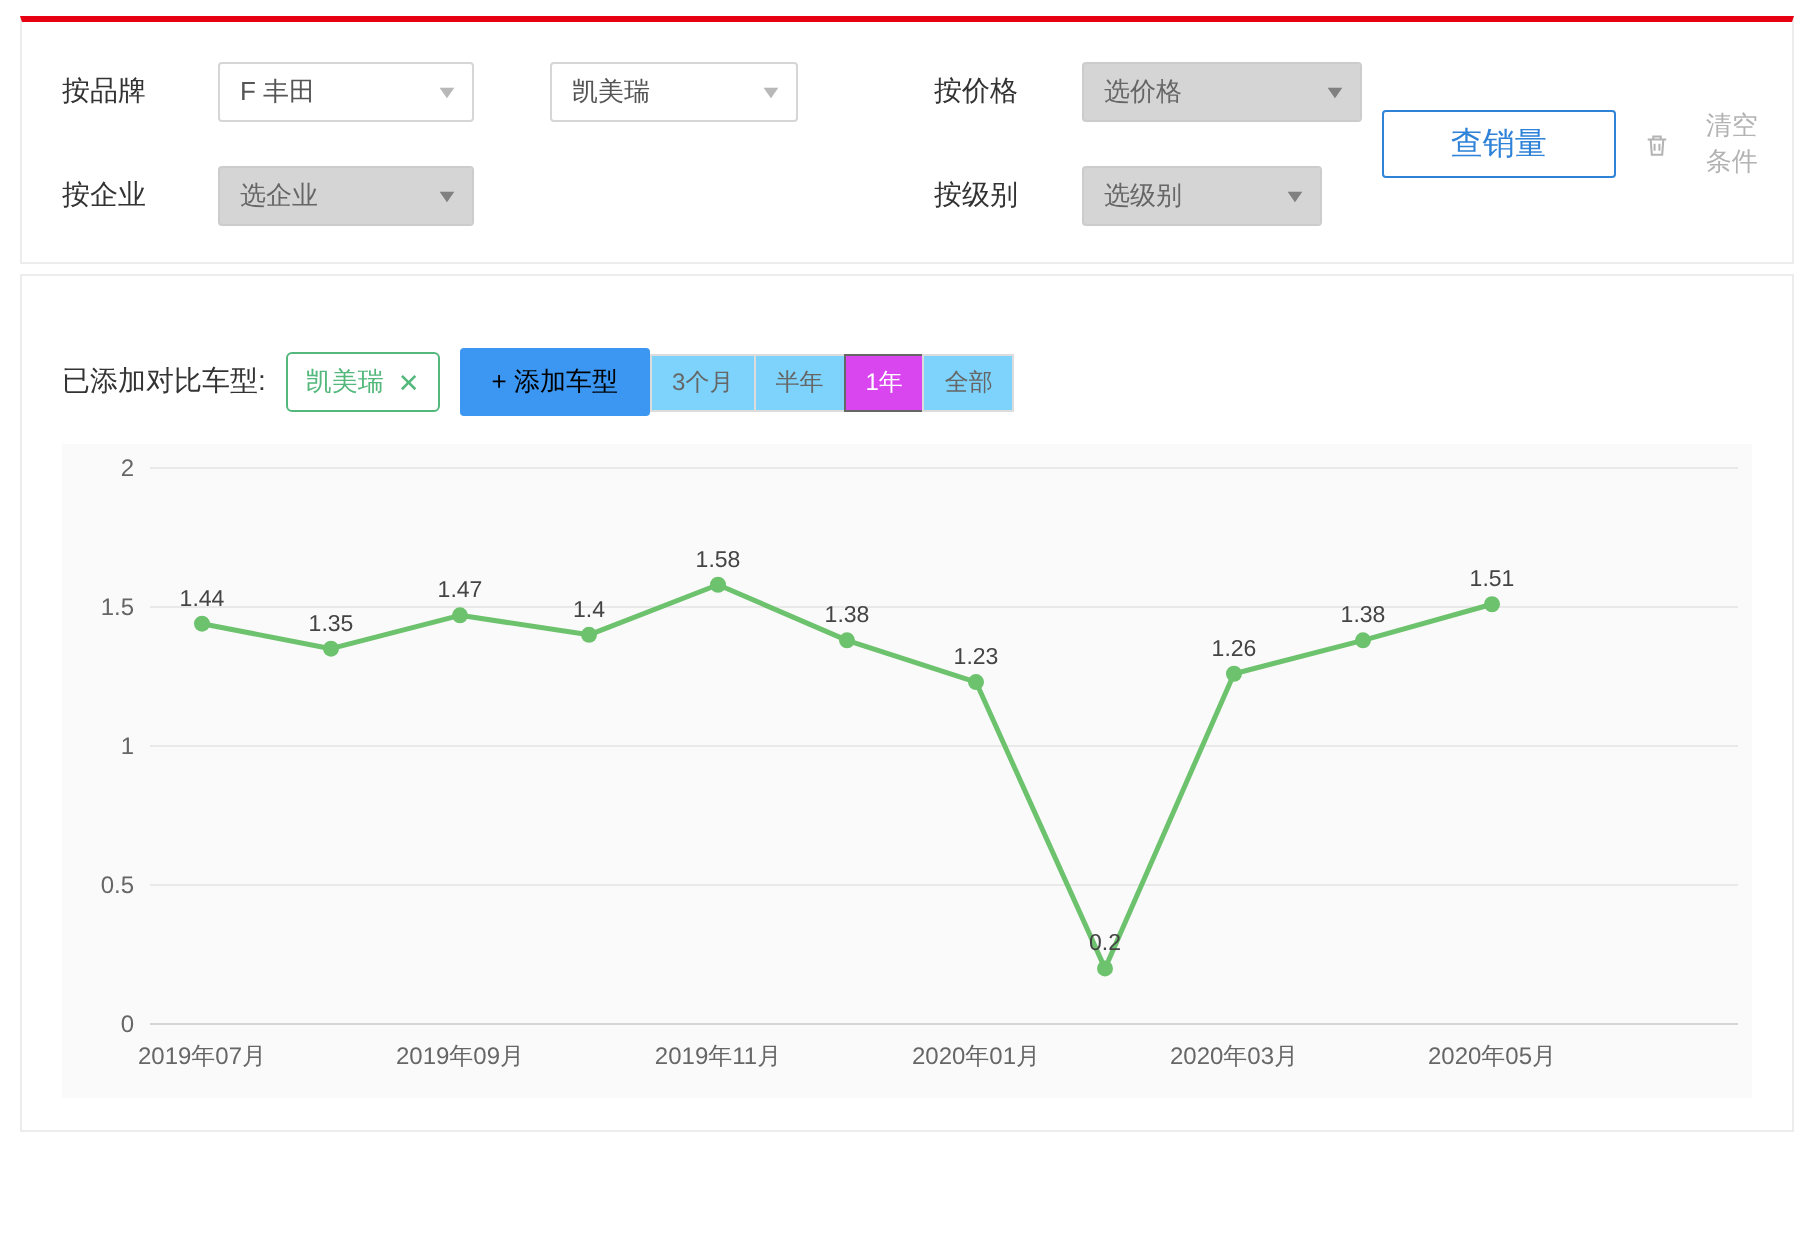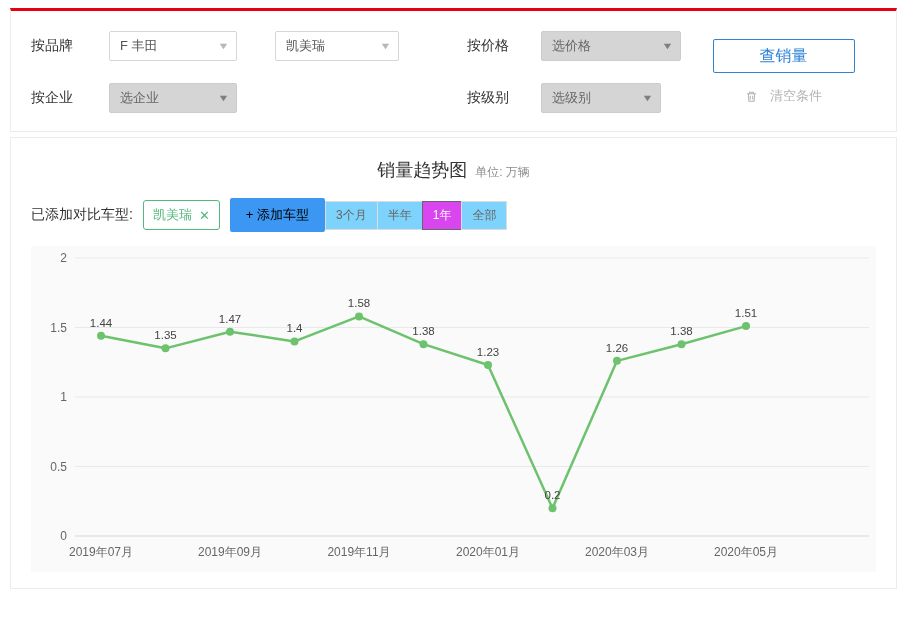--- a/index.html
+++ b/index.html
@@ -9,21 +9,21 @@
 
   
   .filter-panel{border:1px solid #ececec;border-top:3px solid #e60012;padding:20px 20px 18px;display:flex;justify-content:space-between;align-items:center}
   .filter-grid{display:grid;grid-template-columns:78px 166px 192px 74px 150px;row-gap:22px;align-items:center}
   .flabel{font-size:14px;color:#333}
   .select{width:128px;height:30px;border:1px solid #d6d6d6;border-radius:2px;background:#fff;display:flex;align-items:center;justify-content:space-between;padding:0 8px 0 10px;font-size:13px;color:#555;cursor:pointer}
   .select.narrow{width:124px}
   .select.gray{background:#d5d5d5;border-color:#cccccc;color:#666}
   .chev{font-size:9px;color:#b8b8b8;transform:scaleX(1.4)}
   .select.gray .chev{color:#808080}
-  .filter-right{width:200px;display:flex;flex-direction:column;align-items:center;justify-content:center;gap:14px}
+  .filter-right{width:200px;display:flex;flex-direction:row;align-items:center;justify-content:center;gap:14px}
   .query-btn{width:142px;height:34px;background:#fff;border:1px solid #2e82d8;border-radius:2px;color:#2e82d8;font-size:16px;cursor:pointer}
   .clear-btn{display:flex;align-items:center;gap:12px;font-size:13px;color:#b3b3b3;cursor:pointer;background:none;border:none}
 
   
   .chart-panel{border:1px solid #ececec;margin-top:5px;padding:20px 20px 16px}
   .title-row{display:flex;justify-content:center;align-items:baseline;gap:8px}
   .chart-title{font-size:18px;color:#333}
   .chart-unit{font-size:12px;color:#8c8c8c}
   .controls-row{display:flex;justify-content:flex-start;align-items:center;margin-top:16px}
   .compare-left{display:flex;align-items:center;gap:10px}
@@ -82,24 +82,20 @@
           <svg width="13" height="13" viewBox="0 0 14 14">
               <path d="M2 4h10M5 4V2.4h4V4M3.6 4l.6 8.2h5.6l.6-8.2M5.7 6.3v3.8M8.3 6.3v3.8" stroke="#b3b3b3" fill="none" stroke-width="1.1"></path>
             </svg>
         </span>
         <span>清空条件</span>
       </button>
     </div>
   </div>
 
   <div class="chart-panel">
-    <div class="title-row">
-      <span class="chart-title">销量趋势图</span>
-      <span class="chart-unit">单位: 万辆</span>
-    </div>
 
     <div class="controls-row">
       <div class="compare-left">
         <span class="compare-label">已添加对比车型:</span>
         <span class="model-tag">
           <span>凯美瑞</span>
           <span class="tag-close">✕</span>
         </span>
         <button class="add-btn">+ 添加车型</button>
       </div>

